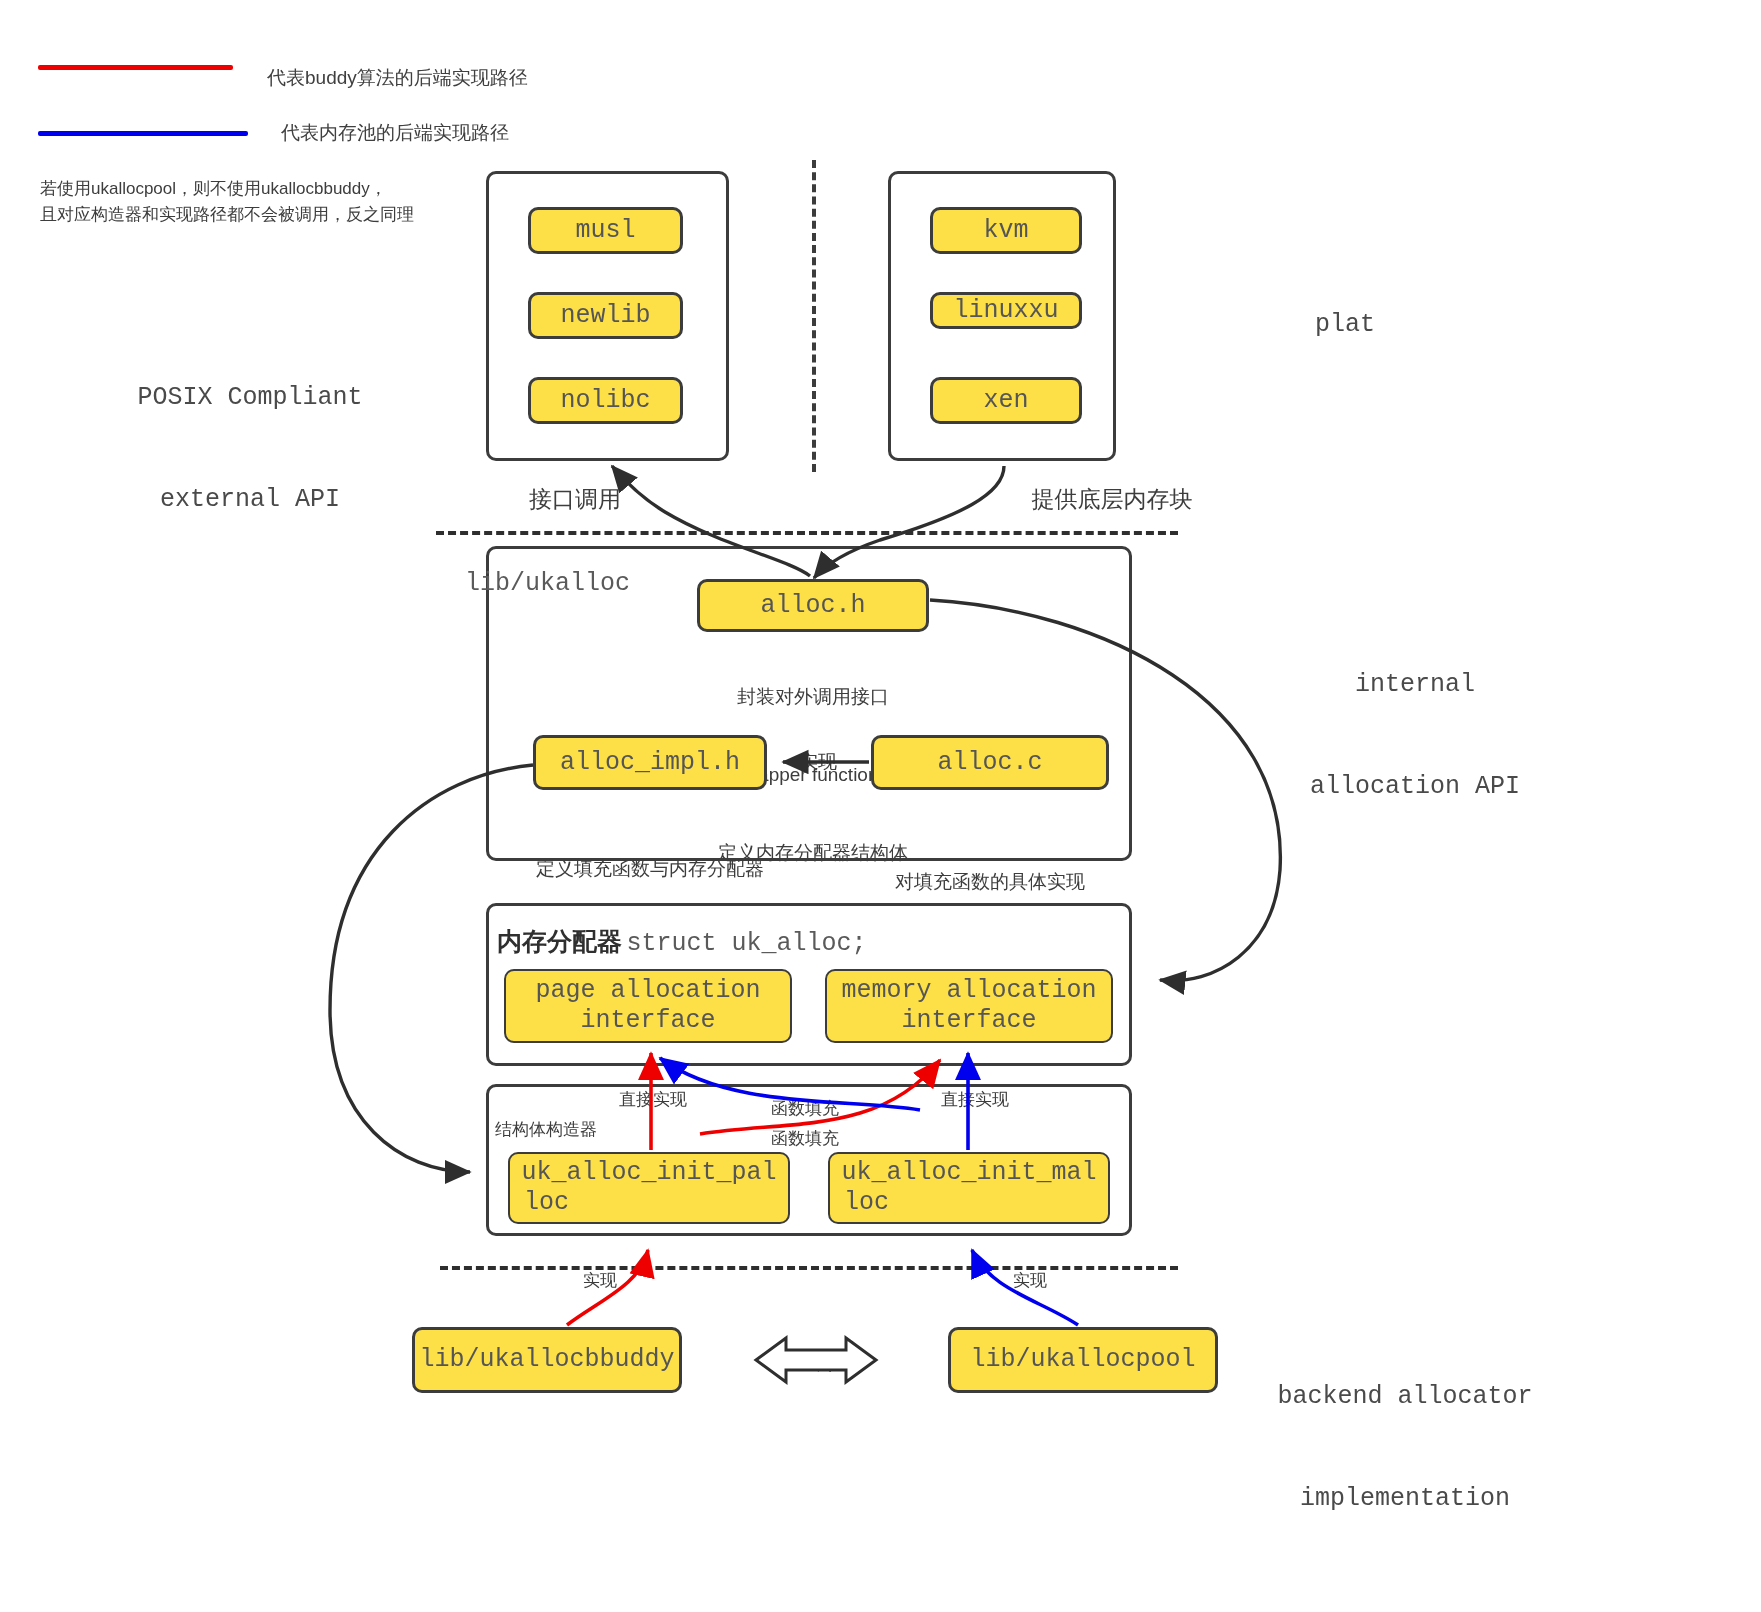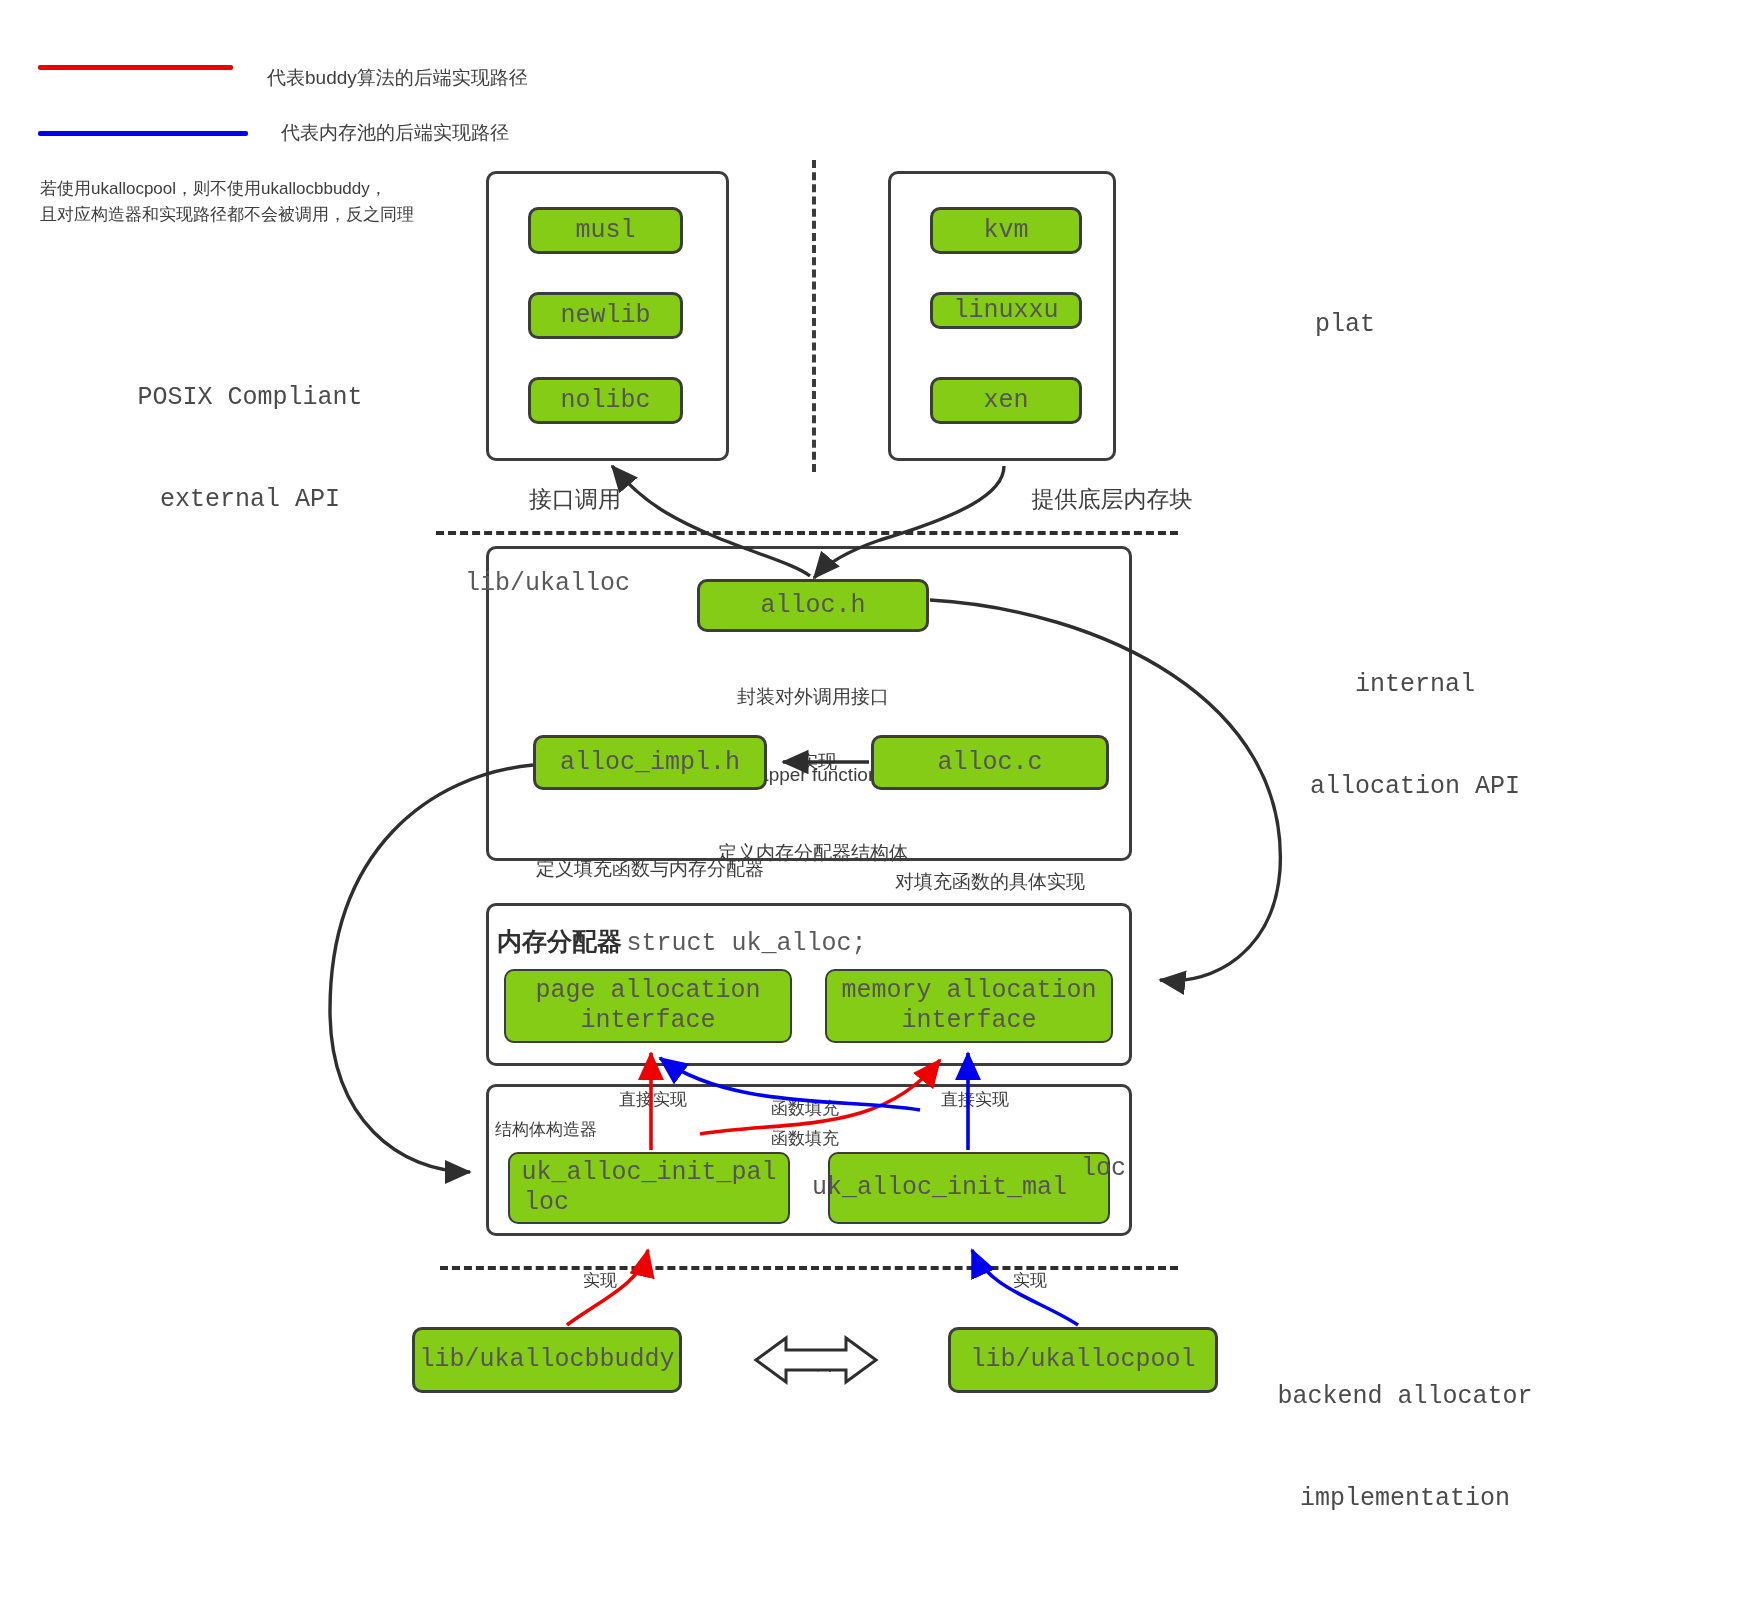--- a/index.html
+++ b/index.html
@@ -24,21 +24,21 @@
   .note{
     position:absolute;font-size:17px;color:#3d3d3d;line-height:26px;white-space:pre;
   }
 
   
   .grpbox{
     position:absolute;border:3px solid #3c3c3c;border-radius:10px;background:#fff;
     box-sizing:border-box;
   }
   .nodebox{
-    position:absolute;border:3px solid #3c3c3c;border-radius:10px;background:#84cc16;
+    position:absolute;border:3px solid #3c3c3c;border-radius:10px;background:#fde047;
     box-sizing:border-box;display:flex;align-items:center;justify-content:center;
     font-family:"Liberation Mono", monospace;font-size:25px;color:#555;
     text-align:center;line-height:30px;
   }
   .nodebox.thin{border-width:2px;}
   .monolabel{
     position:absolute;font-family:"Liberation Mono", monospace;font-size:25px;color:#5a5a5a;
     white-space:pre;line-height:32px;
   }
   .sidelabel{
@@ -151,21 +151,21 @@
     <span>interface</span>
   </div>
 
   <div class="grpbox" style="left:486px;top:1084px;width:646px;height:152px;"></div>
   <div class="cn small" style="left:495px;top:1117px;width:130px;text-align:left;">结构体构造器</div>
 
   <div class="nodebox thin" style="left:508px;top:1152px;width:282px;height:72px;flex-direction:column;">
     <span>uk_alloc_init_pal</span>
     <span style="align-self:flex-start;margin-left:14px;">loc</span>
   </div>
-  <div class="nodebox thin" style="left:828px;top:1152px;width:282px;height:72px;flex-direction:row;">
+  <div class="nodebox thin" style="left:828px;top:1152px;width:282px;height:72px;flex-direction:column;">
     <span>uk_alloc_init_mal</span>
     <span style="align-self:flex-start;margin-left:14px;">loc</span>
   </div>
 
   <div class="cn small" style="left:608px;top:1087px;width:90px;">直接实现</div>
   <div class="cn small" style="left:930px;top:1087px;width:90px;">直接实现</div>
   <div class="cn small" style="left:760px;top:1096px;width:90px;">函数填充</div>
   <div class="cn small" style="left:760px;top:1126px;width:90px;">函数填充</div>
 
   <div class="cn small" style="left:570px;top:1268px;width:60px;">实现</div>

